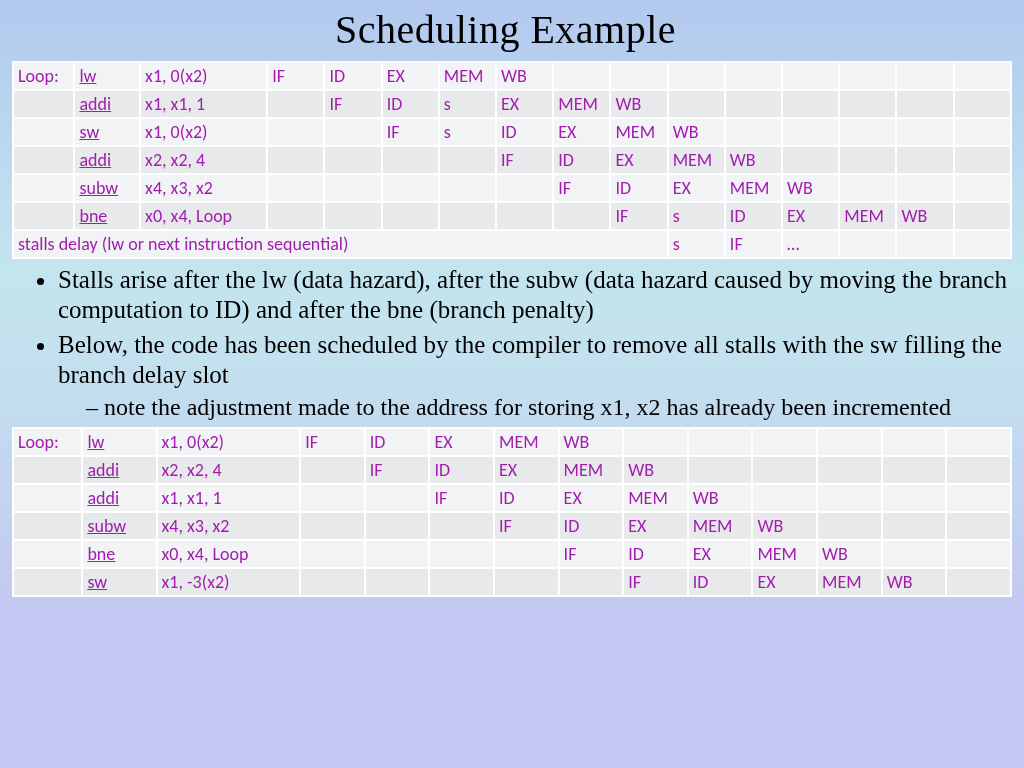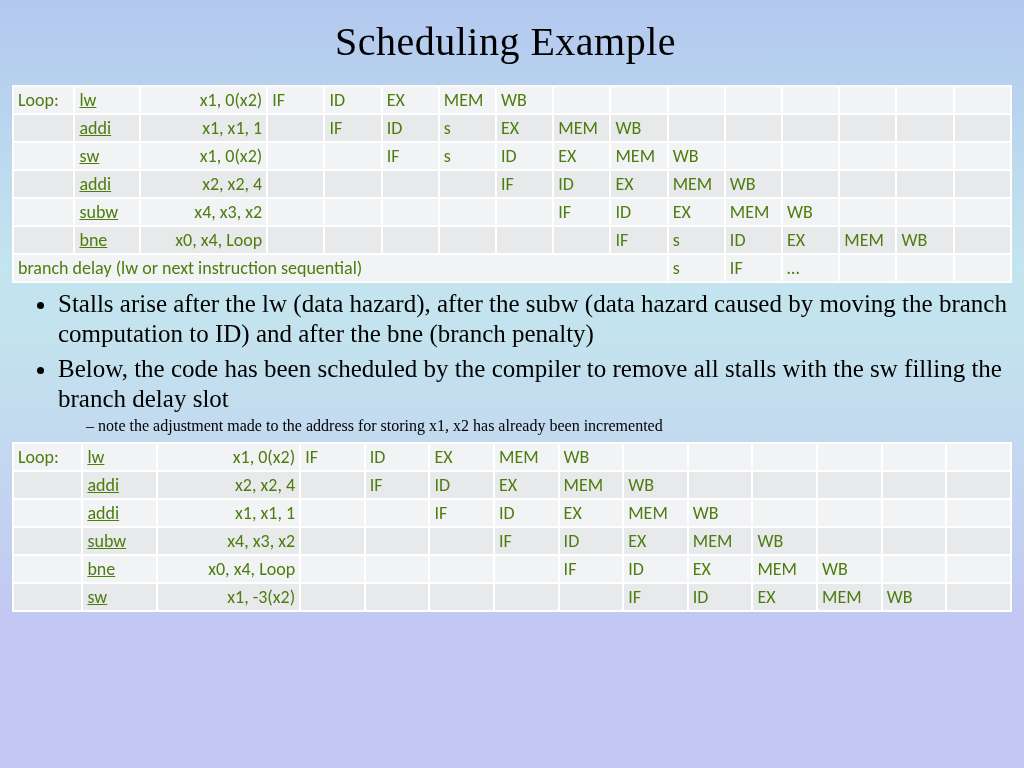--- a/index.html
+++ b/index.html
@@ -12,72 +12,72 @@
     background: linear-gradient(180deg, #b3c8ef 0%, #c3e5ee 35%, #c3e2ee 45%, #c3c8f2 80%, #c3c8f2 100%);
     color: #000;
   }
   .slide {
     width: 1024px;
     height: 768px;
     box-sizing: border-box;
     padding: 0;
   }
   h1.title {
-    margin: 16px;
+    margin: 4px;
     padding: 2px 13px 4px 0;
     text-align: center;
     font-weight: normal;
     font-size: 40px;
     letter-spacing: 0.5px;
   }
   table.pipe {
     border-collapse: collapse;
     width: 1000px;
     margin: 0 12px;
     background: #f0f0f1;
     font-family: Calibri, Arial, sans-serif;
     font-size: 18px;
-    color: #4d7c0f;
+    color: #a21caf;
   }
   table.pipe td {
     padding: 2px 4px;
     border: 2px solid #fff;
     white-space: nowrap;
     height: 22px;
   }
   table.pipe tr:nth-child(even) td {
     background: #e8e9ea;
   }
   table.pipe tr:nth-child(odd) td {
     background: #f2f3f4;
   }
   table.pipe td.label { width: 48px; }
   table.pipe td.op    { width: 52px; text-decoration: underline; }
-  table.pipe td.arg   { width: 110px; text-align: right; }
+  table.pipe td.arg   { width: 110px; }
   table.pipe td.st    { width: 44px; }
 
   ul.bullets {
     margin: 6px 4px 6px 36px;
     padding: 0 0 0 22px;
     font-size: 25px;
     line-height: 1.18;
   }
   ul.bullets > li {
     margin-bottom: 6px;
     list-style-type: disc;
   }
   ul.sub {
     margin: 4px 0 0 0;
     padding-left: 28px;
   }
   ul.sub > li {
     list-style-type: none;
     text-indent: -18px;
     padding-left: 18px;
-    font-size: 16px;
+    font-size: 24px;
   }
   ul.sub > li::before {
     content: "– ";
   }
 </style>
 </head>
 <body>
 
 <div class="slide">
   <h1 class="title">Scheduling Example</h1>
@@ -186,21 +186,21 @@
           <td class="st"></td>
           <td class="st">IF</td>
           <td class="st">s</td>
           <td class="st">ID</td>
           <td class="st">EX</td>
           <td class="st">MEM</td>
           <td class="st">WB</td>
           <td class="st"></td>
         </tr>
         <tr>
-          <td colspan="10">branch delay (lw or next instruction sequential)</td>
+          <td colspan="10">stalls delay (lw or next instruction sequential)</td>
           <td class="st">s</td>
           <td class="st">IF</td>
           <td class="st">…</td>
           <td class="st"></td>
           <td class="st"></td>
           <td class="st"></td>
         </tr>
       </tbody>
   </table>
 

